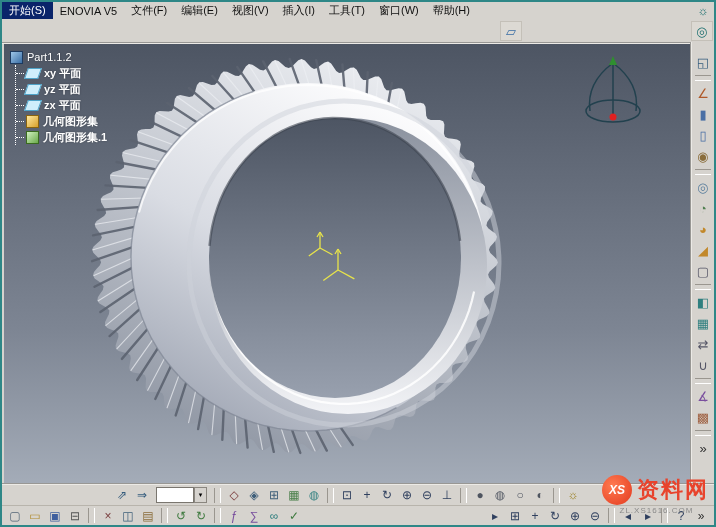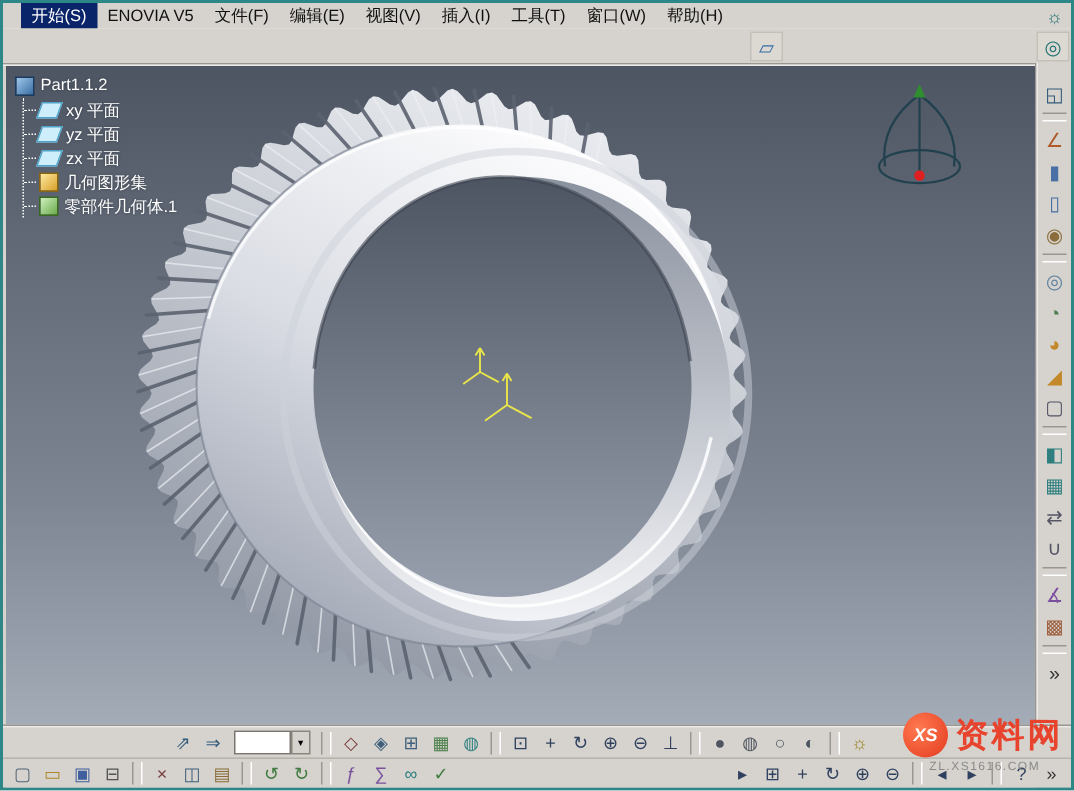--- a/index.html
+++ b/index.html
@@ -18,21 +18,21 @@
 
   
   .viewport{position:absolute;left:2px;top:40px;width:686px;height:522px;background:linear-gradient(#4d5563 0%,#7d8593 55%,#b8c0cb 100%);overflow:hidden;}
   .scene{position:absolute;left:0;top:0;}
   .compass{position:absolute;right:46px;top:13px;z-index:6;}
 
   
   .tree{position:absolute;left:6px;top:7px;color:#fff;font-size:11px;z-index:8;text-shadow:0 0 2px rgba(0,0,0,.35);}
   .tree-root{display:flex;align-items:center;gap:4px;height:16px;}
   .tree-children{margin-left:5px;border-left:1px dotted #fff;}
-  .tree-item{display:flex;align-items:center;gap:4px;height:16px;position:relative;padding-left:10px;}
+  .tree-item{display:flex;align-items:center;gap:4px;height:16px;position:relative;padding-left:10px;font-weight:bold;}
   .tree-item::before{content:"";position:absolute;left:0;top:8px;width:8px;border-top:1px dotted #fff;}
   .ticon{display:inline-block;flex:0 0 auto;}
   .ticon.part-icon{width:11px;height:11px;background:linear-gradient(135deg,#9ec6e8,#3a6ea5);border:1px solid #1d3a5f;}
   .ticon.plane-icon{width:12px;height:9px;background:#cfeefb;border:1px solid #4fa3c8;transform:skewX(-20deg);}
   .ticon.part-body-icon{width:11px;height:11px;background:linear-gradient(135deg,#ffe9a0,#d8a02a);border:1px solid #8a6410;}
   .ticon.geometric-set-icon{width:11px;height:11px;background:linear-gradient(135deg,#d0f0c0,#6aaa4a);border:1px solid #3a6a1f;}
 
   
   .right-toolbar{position:absolute;right:0;top:40px;width:24px;bottom:42px;background:#d6d3ce;border-left:2px groove #eceae6;display:flex;flex-direction:column;align-items:center;padding-top:10px;z-index:10;box-sizing:border-box;}
   .rt-icon{width:20px;height:19px;display:flex;align-items:center;justify-content:center;font-size:13px;margin:1px 0;}
@@ -54,21 +54,21 @@
   .wm-logo{width:30px;height:30px;border-radius:50%;background:radial-gradient(circle at 35% 35%,#ff7a50,#e33a1f);color:#fff;font-style:italic;font-weight:bold;font-size:12px;display:flex;align-items:center;justify-content:center;}
   .wm-title{color:#e8432c;font-size:22px;font-weight:bold;letter-spacing:2px;line-height:1;}
   .wm-sub{font-size:8px;color:#8a8a8a;margin-top:1px;margin-left:2px;letter-spacing:1px;}
 </style>
 </head>
 <body>
 
 <div class="window">
 
   <div class="menubar">
-    <div style="display:flex;align-items:stretch;padding-left:12px;">
+    <div style="display:flex;align-items:stretch;">
         <div class="menu-item menu-hl">开始(S)</div>
         <div class="menu-item">ENOVIA V5</div>
         <div class="menu-item">文件(F)</div>
         <div class="menu-item">编辑(E)</div>
         <div class="menu-item">视图(V)</div>
         <div class="menu-item">插入(I)</div>
         <div class="menu-item">工具(T)</div>
         <div class="menu-item">窗口(W)</div>
         <div class="menu-item">帮助(H)</div>
       </div>
@@ -210,21 +210,21 @@
           <div class="tree-item">
             <span class="ticon plane-icon"></span>
             <span>zx 平面</span>
           </div>
           <div class="tree-item">
             <span class="ticon part-body-icon"></span>
             <span>几何图形集</span>
           </div>
           <div class="tree-item">
             <span class="ticon geometric-set-icon"></span>
-            <span>零部件几何体.1</span>
+            <span>几何图形集.1</span>
           </div>
         </div>
     </div>
   </div>
 
   <div class="right-toolbar">
       <div class="rt-icon" style="color: rgb(53, 92, 125);">◱</div>
       <div class="hsep"></div>
       <div class="rt-icon" style="color: rgb(176, 90, 42);">∠</div>
       <div class="rt-icon" style="color: rgb(74, 111, 165);">▮</div>

